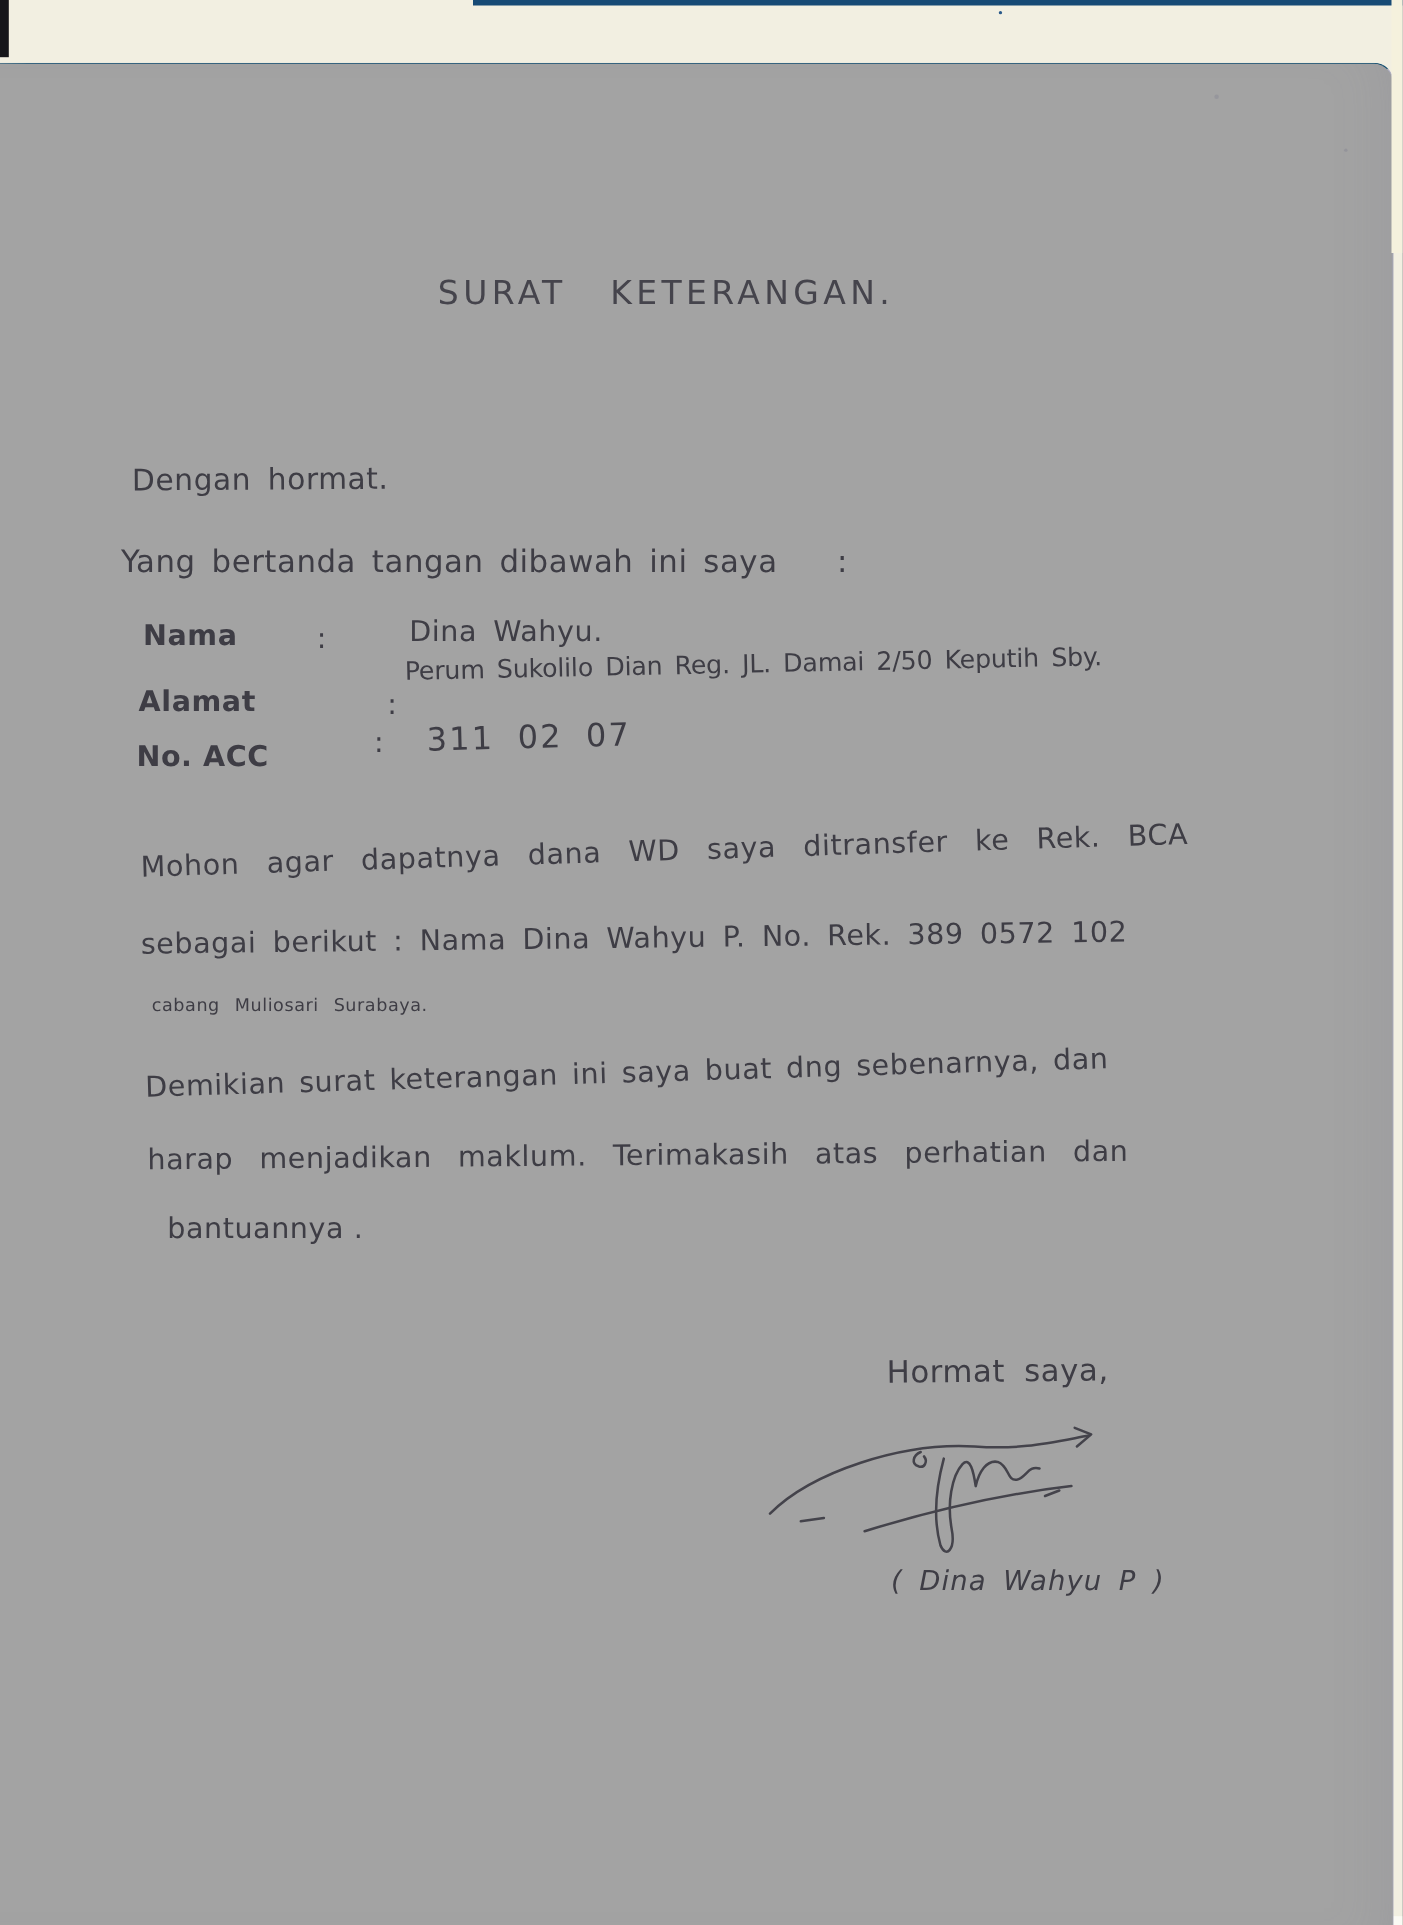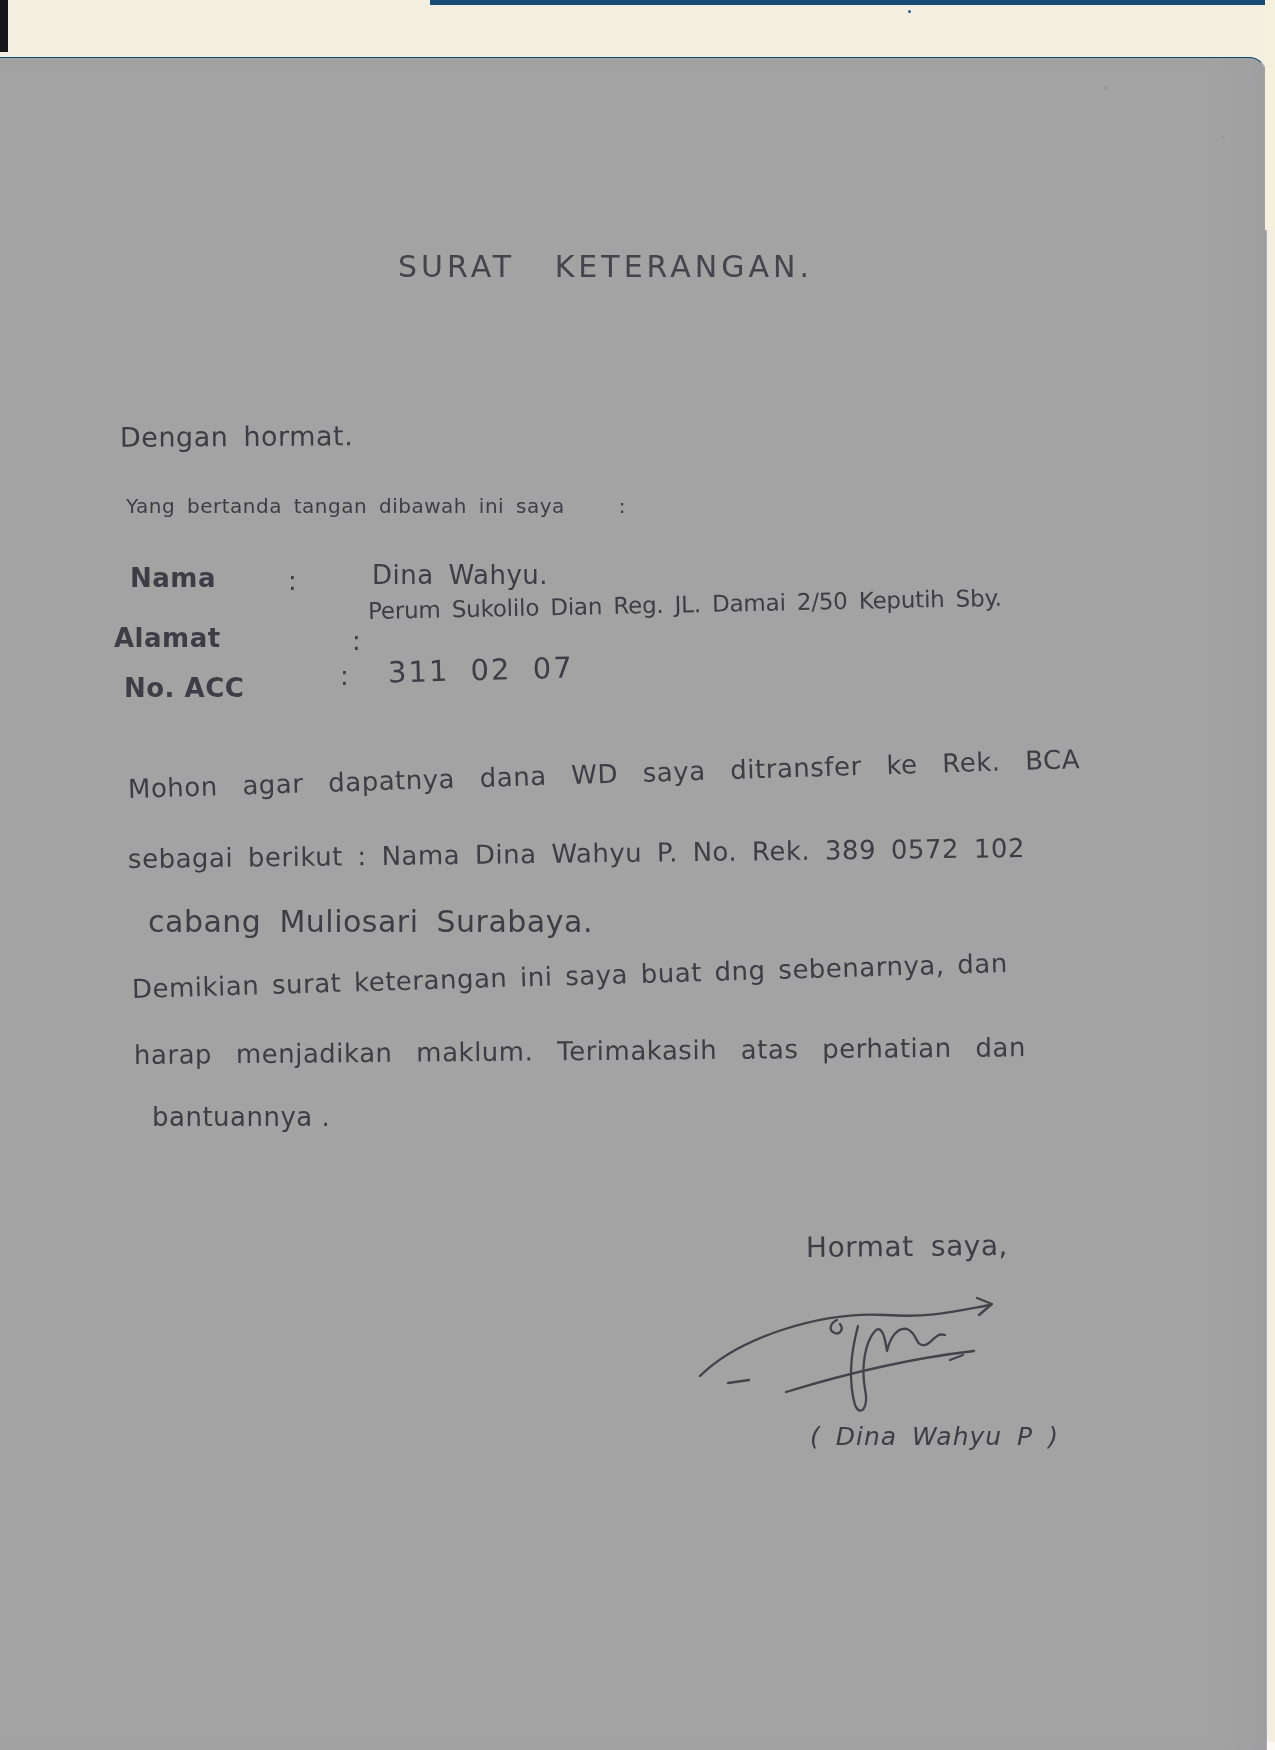--- a/index.html
+++ b/index.html
@@ -24,38 +24,38 @@
   }
   .speck{position:absolute;border-radius:50%;background:#8a8a95;}
   .speck.s1{left:1104px;top:28px;width:4px;height:4px;opacity:.5;}
   .speck.s2{left:1222px;top:77px;width:3px;height:3px;opacity:.6;}
   .speck.s3{left:908px;top:10px;width:3px;height:3px;background:#2a5a8a;}
 
   .hw{position:absolute;color:#3e3d45;white-space:nowrap;letter-spacing:.5px;}
 
   .title{left:398px;top:191px;font-size:30px;letter-spacing:4px;word-spacing:26px;color:#45444c;}
   .salutation{left:120px;top:363px;font-size:27px;word-spacing:6px;transform:rotate(-.4deg);}
-  .intro{left:126px;top:436px;font-size:20px;word-spacing:5px;}
+  .intro{left:110px;top:436px;font-size:28px;word-spacing:5px;}
   .intro .colon{margin-left:54px;}
 
   .row-label{font-size:26px;font-weight:bold;}
   .lbl-nama{left:130px;top:505px;}
-  .lbl-alamat{left:114px;top:565px;}
+  .lbl-alamat{left:126px;top:565px;}
   .lbl-acc{left:124px;top:615px;}
   .colon-abs{position:absolute;font-size:26px;color:#3e3d45;}
   .col-nama{left:288px;top:508px;}
   .col-alamat{left:352px;top:568px;}
   .col-acc{left:340px;top:603px;}
   .val-nama{left:372px;top:502px;font-size:26px;word-spacing:6px;text-align:right;}
   .val-alamat{left:368px;top:540px;font-size:23px;letter-spacing:-.2px;word-spacing:4px;transform:rotate(-1.2deg);transform-origin:left center;}
   .val-acc{left:388px;top:595px;font-size:29px;letter-spacing:2px;word-spacing:10px;transform:rotate(-1.5deg);}
 
   .p1l1{left:128px;top:716px;font-size:26px;word-spacing:16px;transform:rotate(-1.8deg);transform-origin:left center;}
   .p1l2{left:128px;top:786px;font-size:26px;word-spacing:6px;transform:rotate(-.7deg);transform-origin:left center;}
-  .p1l3{left:148px;top:846px;font-size:30px;word-spacing:8px;}
+  .p1l3{left:138px;top:846px;font-size:16px;word-spacing:8px;}
 
   .p2l1{left:132px;top:916px;font-size:26px;word-spacing:4px;transform:rotate(-1.7deg);transform-origin:left center;}
   .p2l2{left:134px;top:982px;font-size:26px;word-spacing:15px;transform:rotate(-.5deg);transform-origin:left center;}
   .p2l3{left:152px;top:1044px;font-size:26px;}
 
   .signoff{left:806px;top:1172px;font-size:28px;word-spacing:8px;transform:rotate(-.6deg);}
   .sig-svg{position:absolute;left:688px;top:1236px;}
   .sig-name{left:810px;top:1364px;font-size:25px;word-spacing:6px;letter-spacing:1px;font-style:italic;}
 </style>
 </head>

